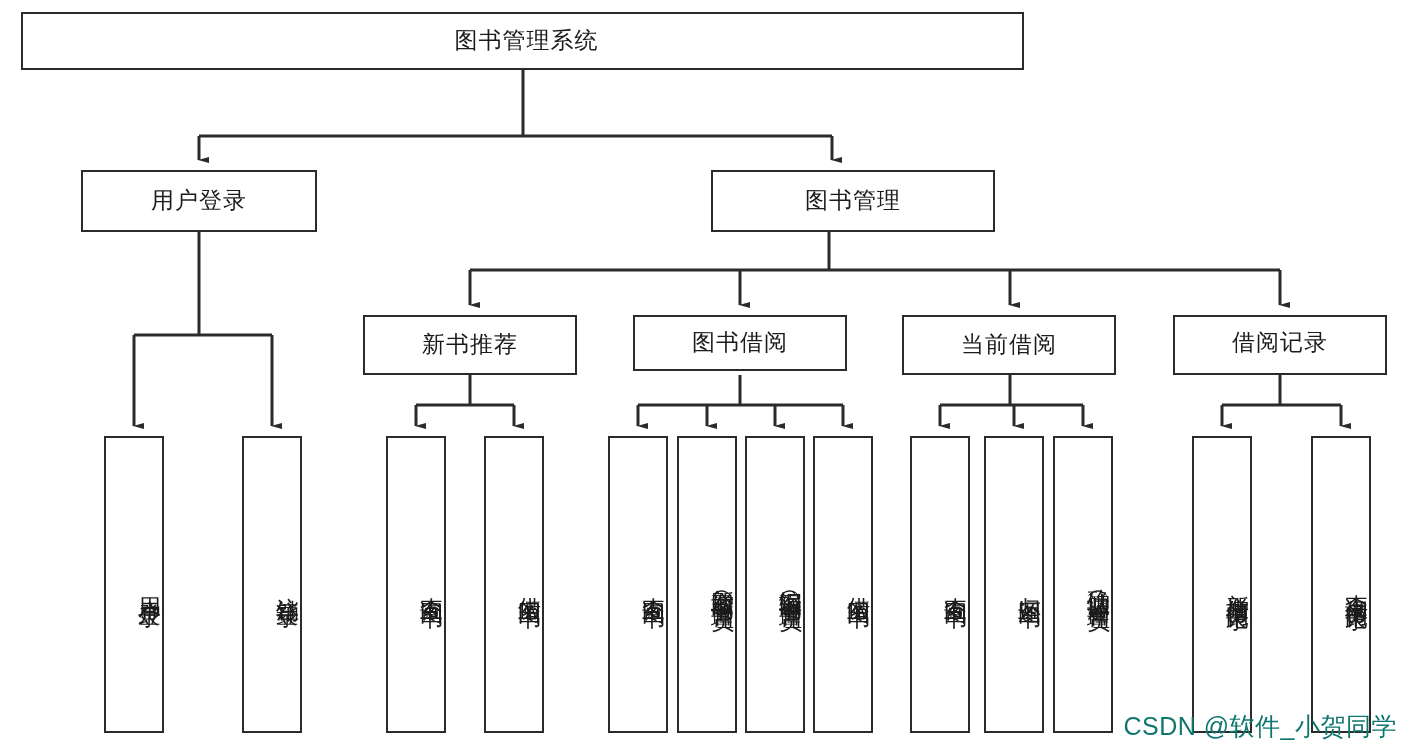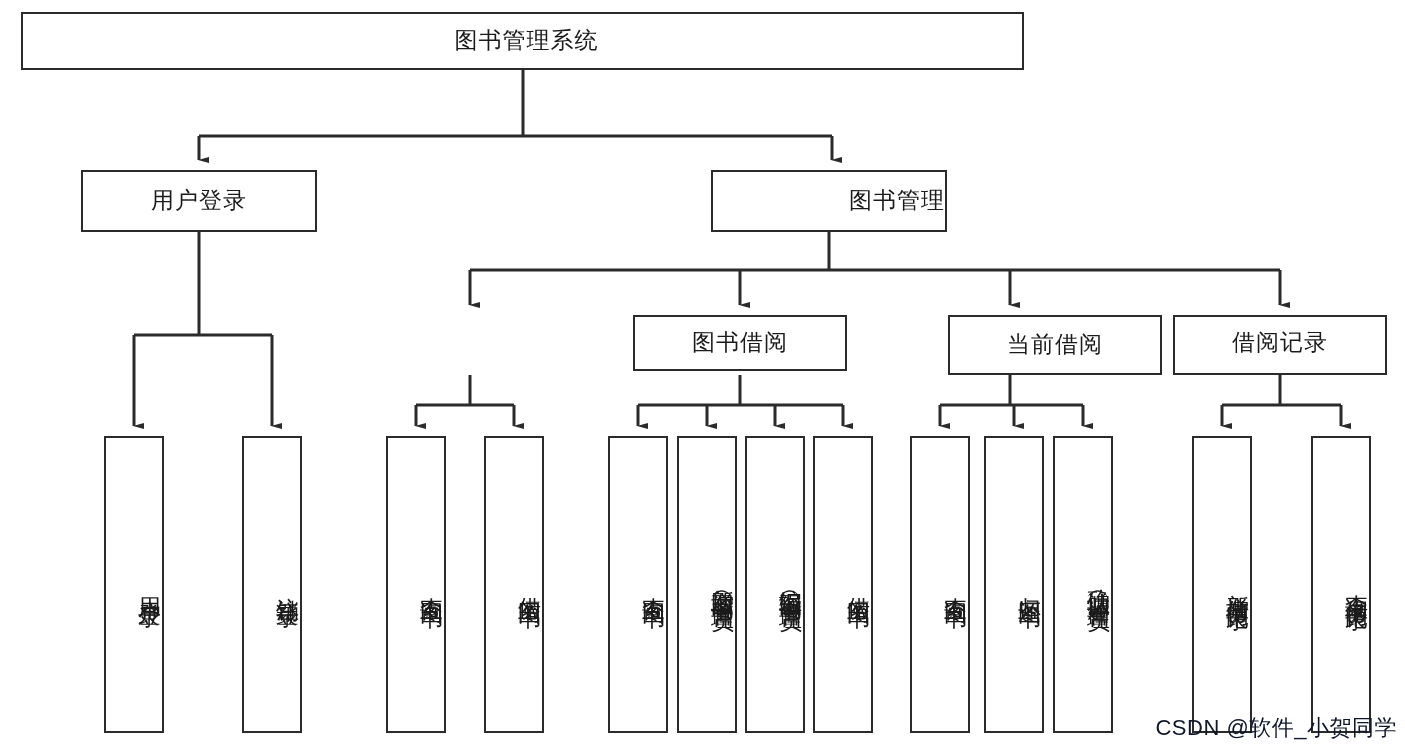--- a/index.html
+++ b/index.html
@@ -50,22 +50,22 @@
   .node.vert .vtext{
     writing-mode:vertical-rl;
     text-orientation:upright;
     white-space:normal;
     display:block;
   }
   .watermark{
     position:absolute;
     right:8px;
     bottom:4px;
-    font-size:22px;
-    color:#0f172a;
+    font-size:25px;
+    color:#0f766e;
     letter-spacing:0.5px;
     white-space:nowrap;
     font-family:"Liberation Sans","DejaVu Sans",sans-serif;
     margin-left:12px;
   }
 </style>
 </head>
 <body>
 
 <div id="canvas">
@@ -120,28 +120,31 @@
     </g>
   </svg>
 
   <div class="node horiz" style="left: 21px; top: 12px; width: 1003px; height: 58px; padding-left: 8px;">
     <span>图书管理系统</span>
   </div>
 
   <div class="node horiz" style="left: 81px; top: 170px; width: 236px; height: 62px;">
     <span>用户登录</span>
   </div>
-  <div class="node horiz" style="left: 711px; top: 170px; width: 236px; height: 62px; justify-content: flex-end;">
+  <div class="node horiz" style="left: 711px; top: 170px; width: 284px; height: 62px;">
     <span>图书管理</span>
   </div>
 
+  <div class="node horiz" style="left: 363px; top: 315px; width: 214px; height: 60px;">
+    <span>新书推荐</span>
+  </div>
   <div class="node horiz" style="left: 633px; top: 315px; width: 214px; height: 56px;">
     <span>图书借阅</span>
   </div>
-  <div class="node horiz" style="left: 948px; top: 315px; width: 214px; height: 60px;">
+  <div class="node horiz" style="left: 902px; top: 315px; width: 214px; height: 60px;">
     <span>当前借阅</span>
   </div>
   <div class="node horiz" style="left: 1173px; top: 315px; width: 214px; height: 60px; font-family: Liberation Mono, monospace;">
     <span>借阅记录</span>
   </div>
 
   <div class="node vert" style="left: 104px; top: 436px; width: 60px; height: 297px;">
     <span class="vtext">用户登录</span>
   </div>
   <div class="node vert" style="left: 242px; top: 436px; width: 60px; height: 297px;">

